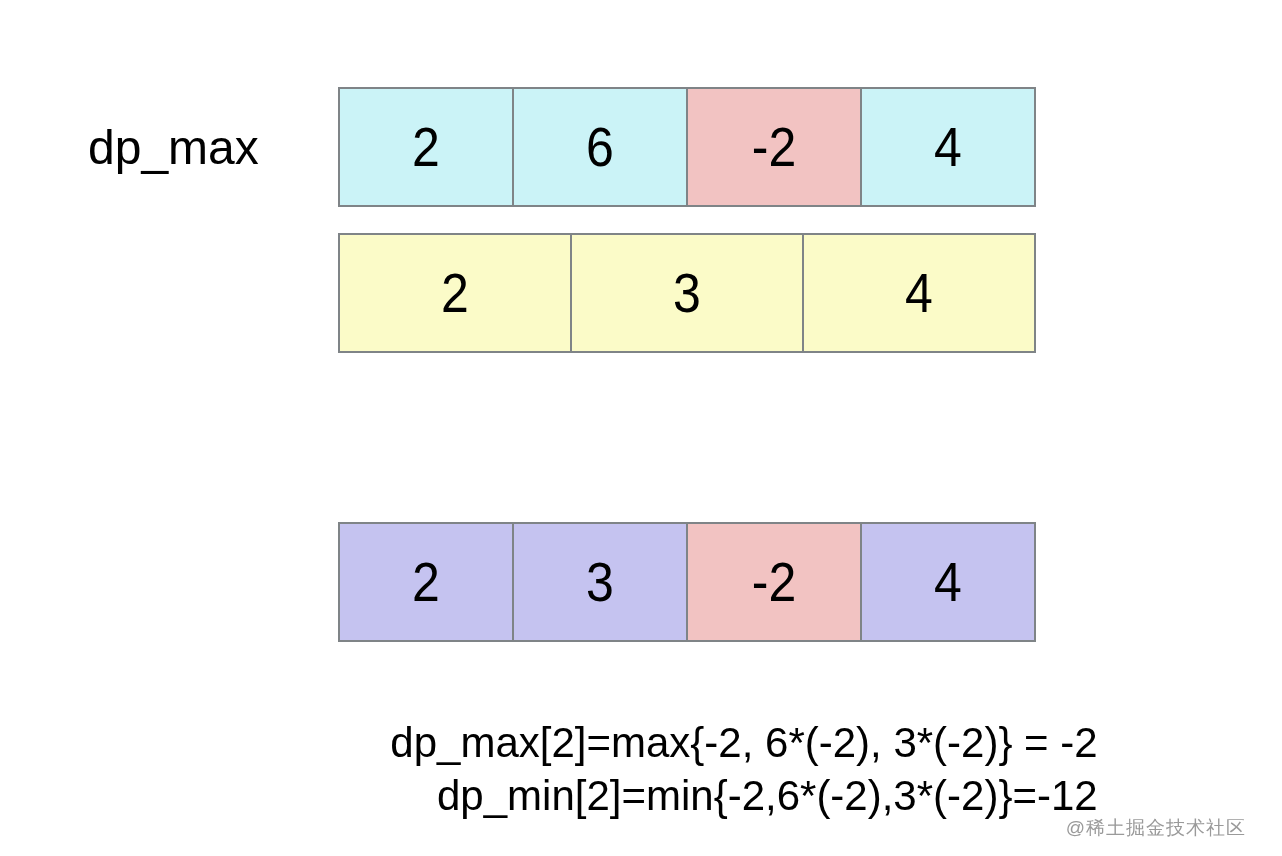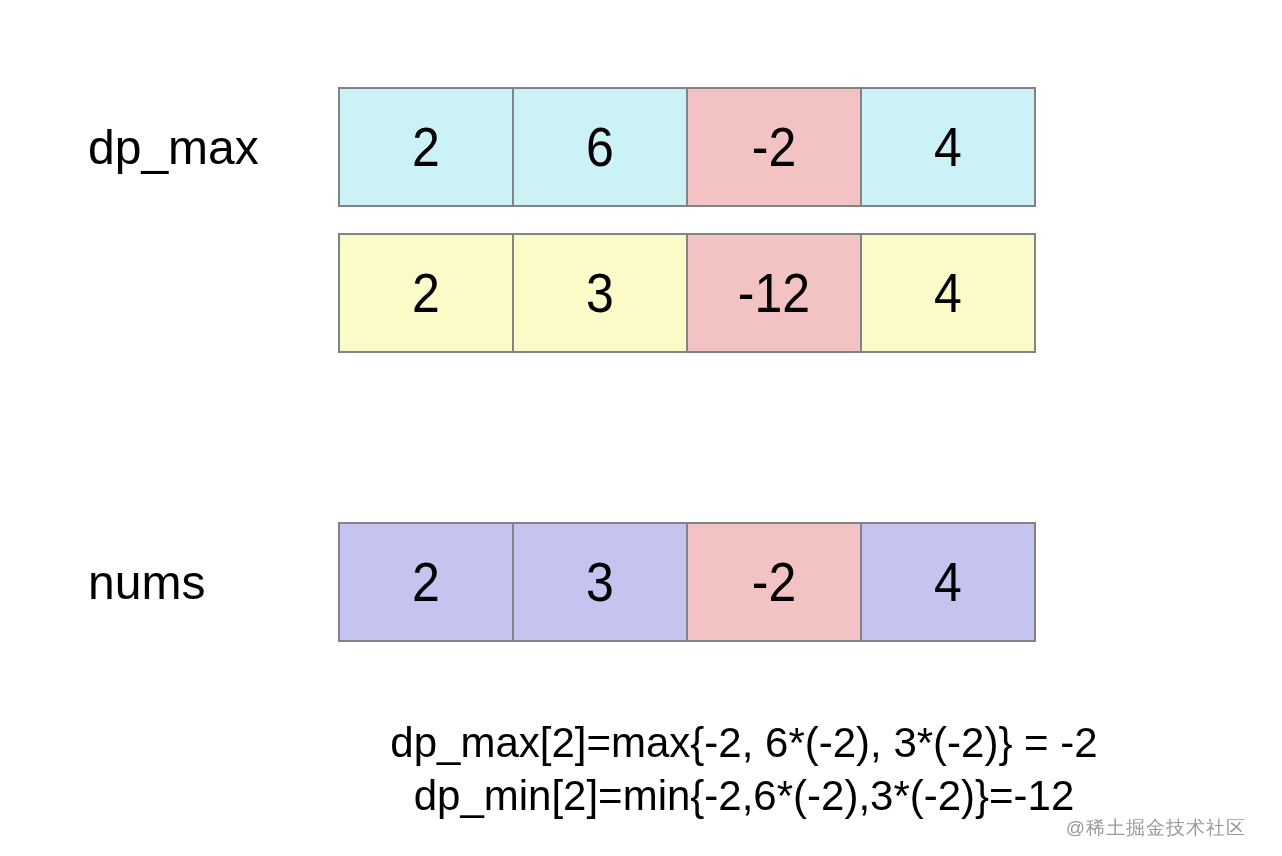--- a/index.html
+++ b/index.html
@@ -55,21 +55,21 @@
     font-size: 50px;
     color: var(--text, #000);
     transform: scaleY(1.12);
   }
 
   .formulas {
     position: absolute;
     top: 716px;
     left: 744px;
     transform: translateX(-50%);
-    text-align: center;
+    text-align: right;
     white-space: nowrap;
   }
   .formula-line {
     font-size: 42px;
     line-height: 53px;
     color: var(--text, #000);
   }
 
   .watermark {
     position: absolute;
@@ -79,21 +79,20 @@
     color: var(--watermark, #9a9a9a);
     letter-spacing: 1px;
   }
 </style>
 </head>
 <body>
 
 <div class="canvas">
 
   <div class="row-label" id="label-dpmax">dp_max</div>
-  <div class="row-label" id="label-nums">nums</div>
 
   <div class="row-table" id="table-dpmax">
     <div class="cell" style="background: rgb(203, 243, 247);">
       <span class="cell-value">2</span>
     </div>
     <div class="cell" style="background: rgb(203, 243, 247);">
       <span class="cell-value">6</span>
     </div>
     <div class="cell" style="background: rgb(242, 195, 194);">
       <span class="cell-value">-2</span>
@@ -102,23 +101,20 @@
       <span class="cell-value">4</span>
     </div>
   </div>
 
   <div class="row-table" id="table-dpmin">
     <div class="cell" style="background: rgb(251, 251, 200);">
       <span class="cell-value">2</span>
     </div>
     <div class="cell" style="background: rgb(251, 251, 200);">
       <span class="cell-value">3</span>
-    </div>
-    <div class="cell" style="background: rgb(242, 195, 194);">
-      <span class="cell-value">-12</span>
     </div>
     <div class="cell" style="background: rgb(251, 251, 200);">
       <span class="cell-value">4</span>
     </div>
   </div>
 
   <div class="row-table" id="table-nums">
     <div class="cell" style="background: rgb(197, 195, 240);">
       <span class="cell-value">2</span>
     </div>

